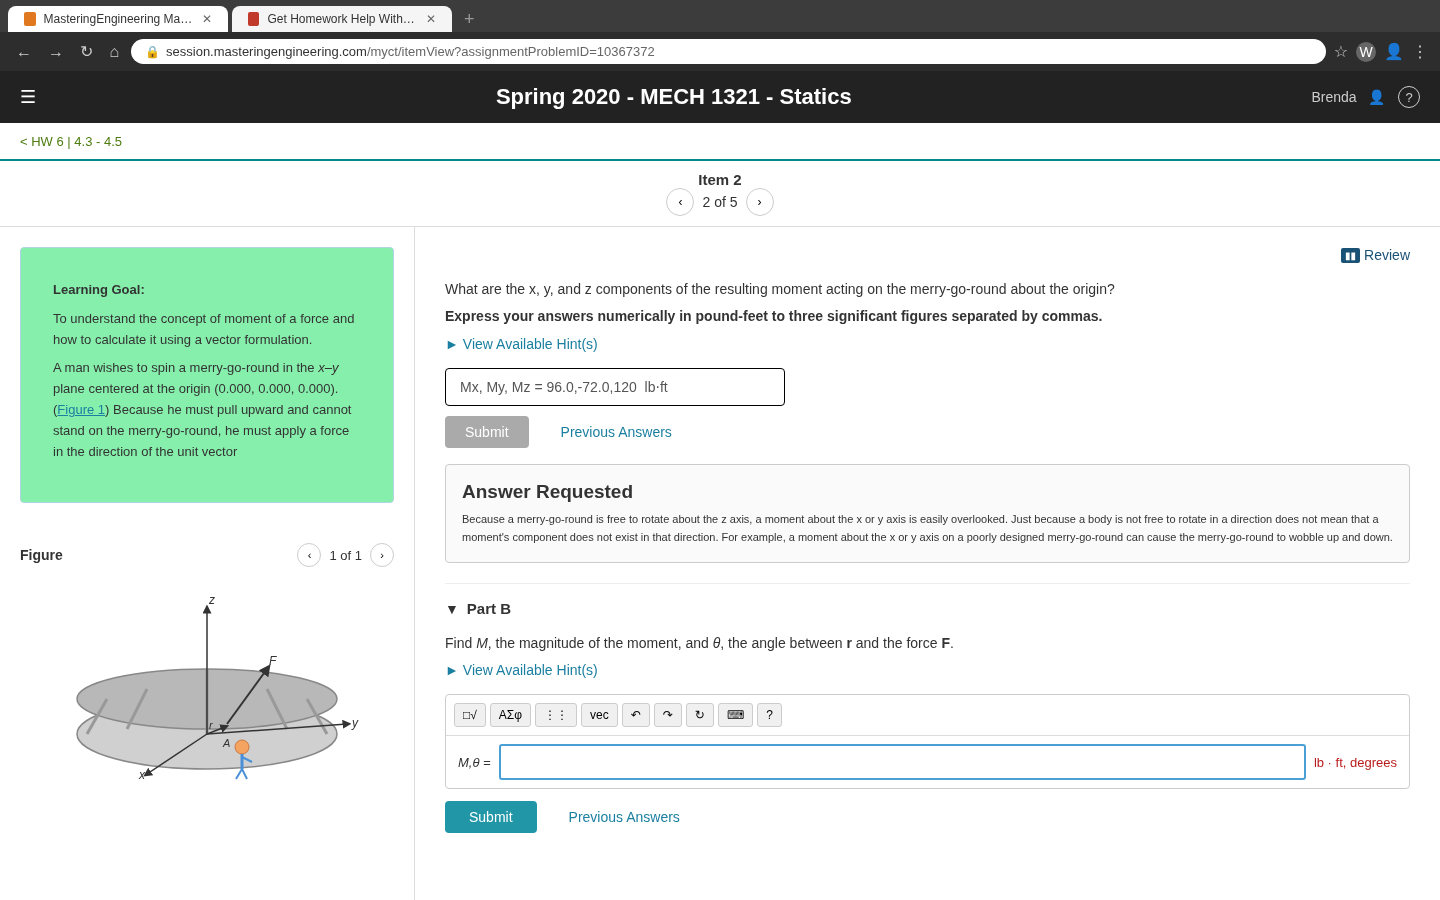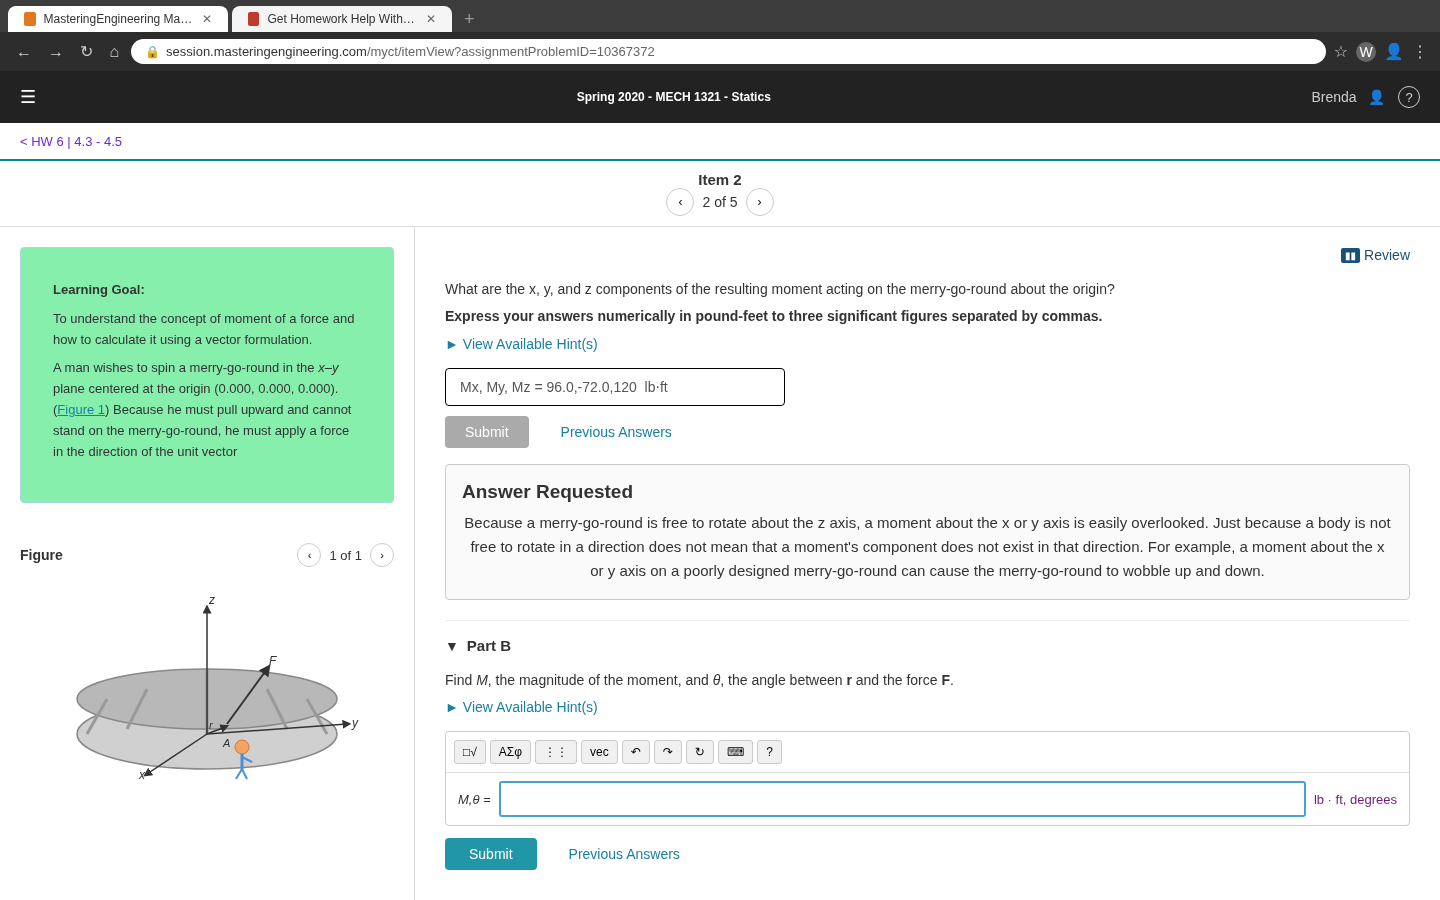--- a/index.html
+++ b/index.html
@@ -14,26 +14,26 @@
     .nav-btn:disabled { color: #666; }
     .url-bar { flex: 1; background: #fff; border-radius: 20px; padding: 5px 14px; font-size: 13px; display: flex; align-items: center; gap: 6px; }
     .lock-icon { color: #666; font-size: 12px; }
     .url-text { color: #333; font-size: 13px; }
     .browser-actions { display: flex; gap: 8px; color: #ccc; }
     .browser-actions span { cursor: pointer; font-size: 16px; }
 
     
     .app-header { background: #222; color: #fff; display: flex; align-items: center; justify-content: space-between; padding: 0 20px; height: 52px; }
     .hamburger { cursor: pointer; font-size: 18px; }
-    .app-title { font-size: 12px; font-weight: bold; }
+    .app-title { font-size: 22px; font-weight: bold; }
     .header-right { display: flex; align-items: center; gap: 12px; color: #ccc; font-size: 14px; }
 
     
     .breadcrumb { background: #fff; border-bottom: 2px solid #008b8b; padding: 10px 20px; }
-    .breadcrumb a { color: #6d28d9; text-decoration: none; font-size: 13px; }
+    .breadcrumb a { color: #4d7c0f; text-decoration: none; font-size: 13px; }
 
     
     .item-header { background: #fff; padding: 10px 20px; border-bottom: 1px solid #ddd; display: flex; align-items: center; justify-content: space-between; flex-direction: column; }
     .item-title { font-size: 15px; font-weight: bold; }
     .pagination { display: flex; align-items: center; gap: 8px; }
     .page-btn { border: 1px solid #ccc; background: #fff; border-radius: 50%; width: 28px; height: 28px; cursor: pointer; display: flex; align-items: center; justify-content: center; font-size: 12px; }
     .page-text { font-size: 14px; color: #333; }
 
     
     .main-layout { display: flex; min-height: 700px; }
@@ -70,36 +70,36 @@
     .answer-area { margin-bottom: 16px; }
     .answer-input { width: 340px; border: 1px solid #000000; border-radius: 4px; padding: 10px 14px; font-size: 14px; color: #555; background: #fff; }
     .answer-actions { display: flex; align-items: center; gap: 32px; margin-top: 10px; }
     .submit-btn { background: #5a9fd4; color: #fff; border: none; padding: 8px 20px; border-radius: 4px; cursor: pointer; font-size: 14px; }
     .submit-btn:disabled { background: #aaa; cursor: default; }
     .prev-answers-link { color: #1a7fa0; text-decoration: none; font-size: 14px; }
 
     
     .answer-requested-box { border: 1px solid #ccc; border-radius: 4px; padding: 16px; margin: 16px 0; background: #fafafa; }
     .answer-requested-box h4 { font-weight: bold; margin-bottom: 8px; font-size: 19px; }
-    .answer-requested-box p { font-size: 15px; line-height: 1.6; text-align: center; }
+    .answer-requested-box p { font-size: 11px; line-height: 1.6; }
 
     
     .part-section { margin-top: 20px; border-top: 1px solid #eee; padding-top: 16px; }
     .part-header { display: flex; align-items: center; gap: 8px; margin-bottom: 16px; }
     .part-toggle { color: #333; cursor: pointer; font-size: 14px; }
     .part-title { font-weight: bold; font-size: 15px; }
 
     
     .math-toolbar { display: flex; gap: 4px; padding: 8px; border-bottom: 1px solid #ddd; flex-wrap: wrap; }
     .toolbar-btn { border: 1px solid #ccc; background: #f0f0f0; padding: 4px 8px; border-radius: 3px; cursor: pointer; font-size: 12px; display: flex; align-items: center; gap: 2px; }
     .math-input-area { border: 1px solid #ccc; border-radius: 4px; overflow: hidden; margin-bottom: 12px; }
     .math-input-row { display: flex; align-items: center; padding: 8px 12px; gap: 8px; }
     .math-label { font-size: 13px; color: #333; font-style: italic; }
     .math-field { flex: 1; border: 2px solid #4a9fd4; border-radius: 3px; padding: 8px; min-height: 36px; background: #fff; }
-    .math-unit { font-size: 13px; color: #701a75; }
+    .math-unit { font-size: 13px; color: #b91c1c; }
 
     .submit-btn-primary { background: #2196a7; color: #fff; border: none; padding: 8px 24px; border-radius: 4px; cursor: pointer; font-size: 14px; }
   </style>
 </head>
 <body>
 
 <div class="tab-bar">
   <div class="tab active">
     <span style="display:inline-block;width:14px;height:14px;background:#e07820;border-radius:2px;"></span>
     <span style="font-size:12px;overflow:hidden;white-space:nowrap;max-width:160px;text-overflow:ellipsis;">MasteringEngineering Mastering...</span>

